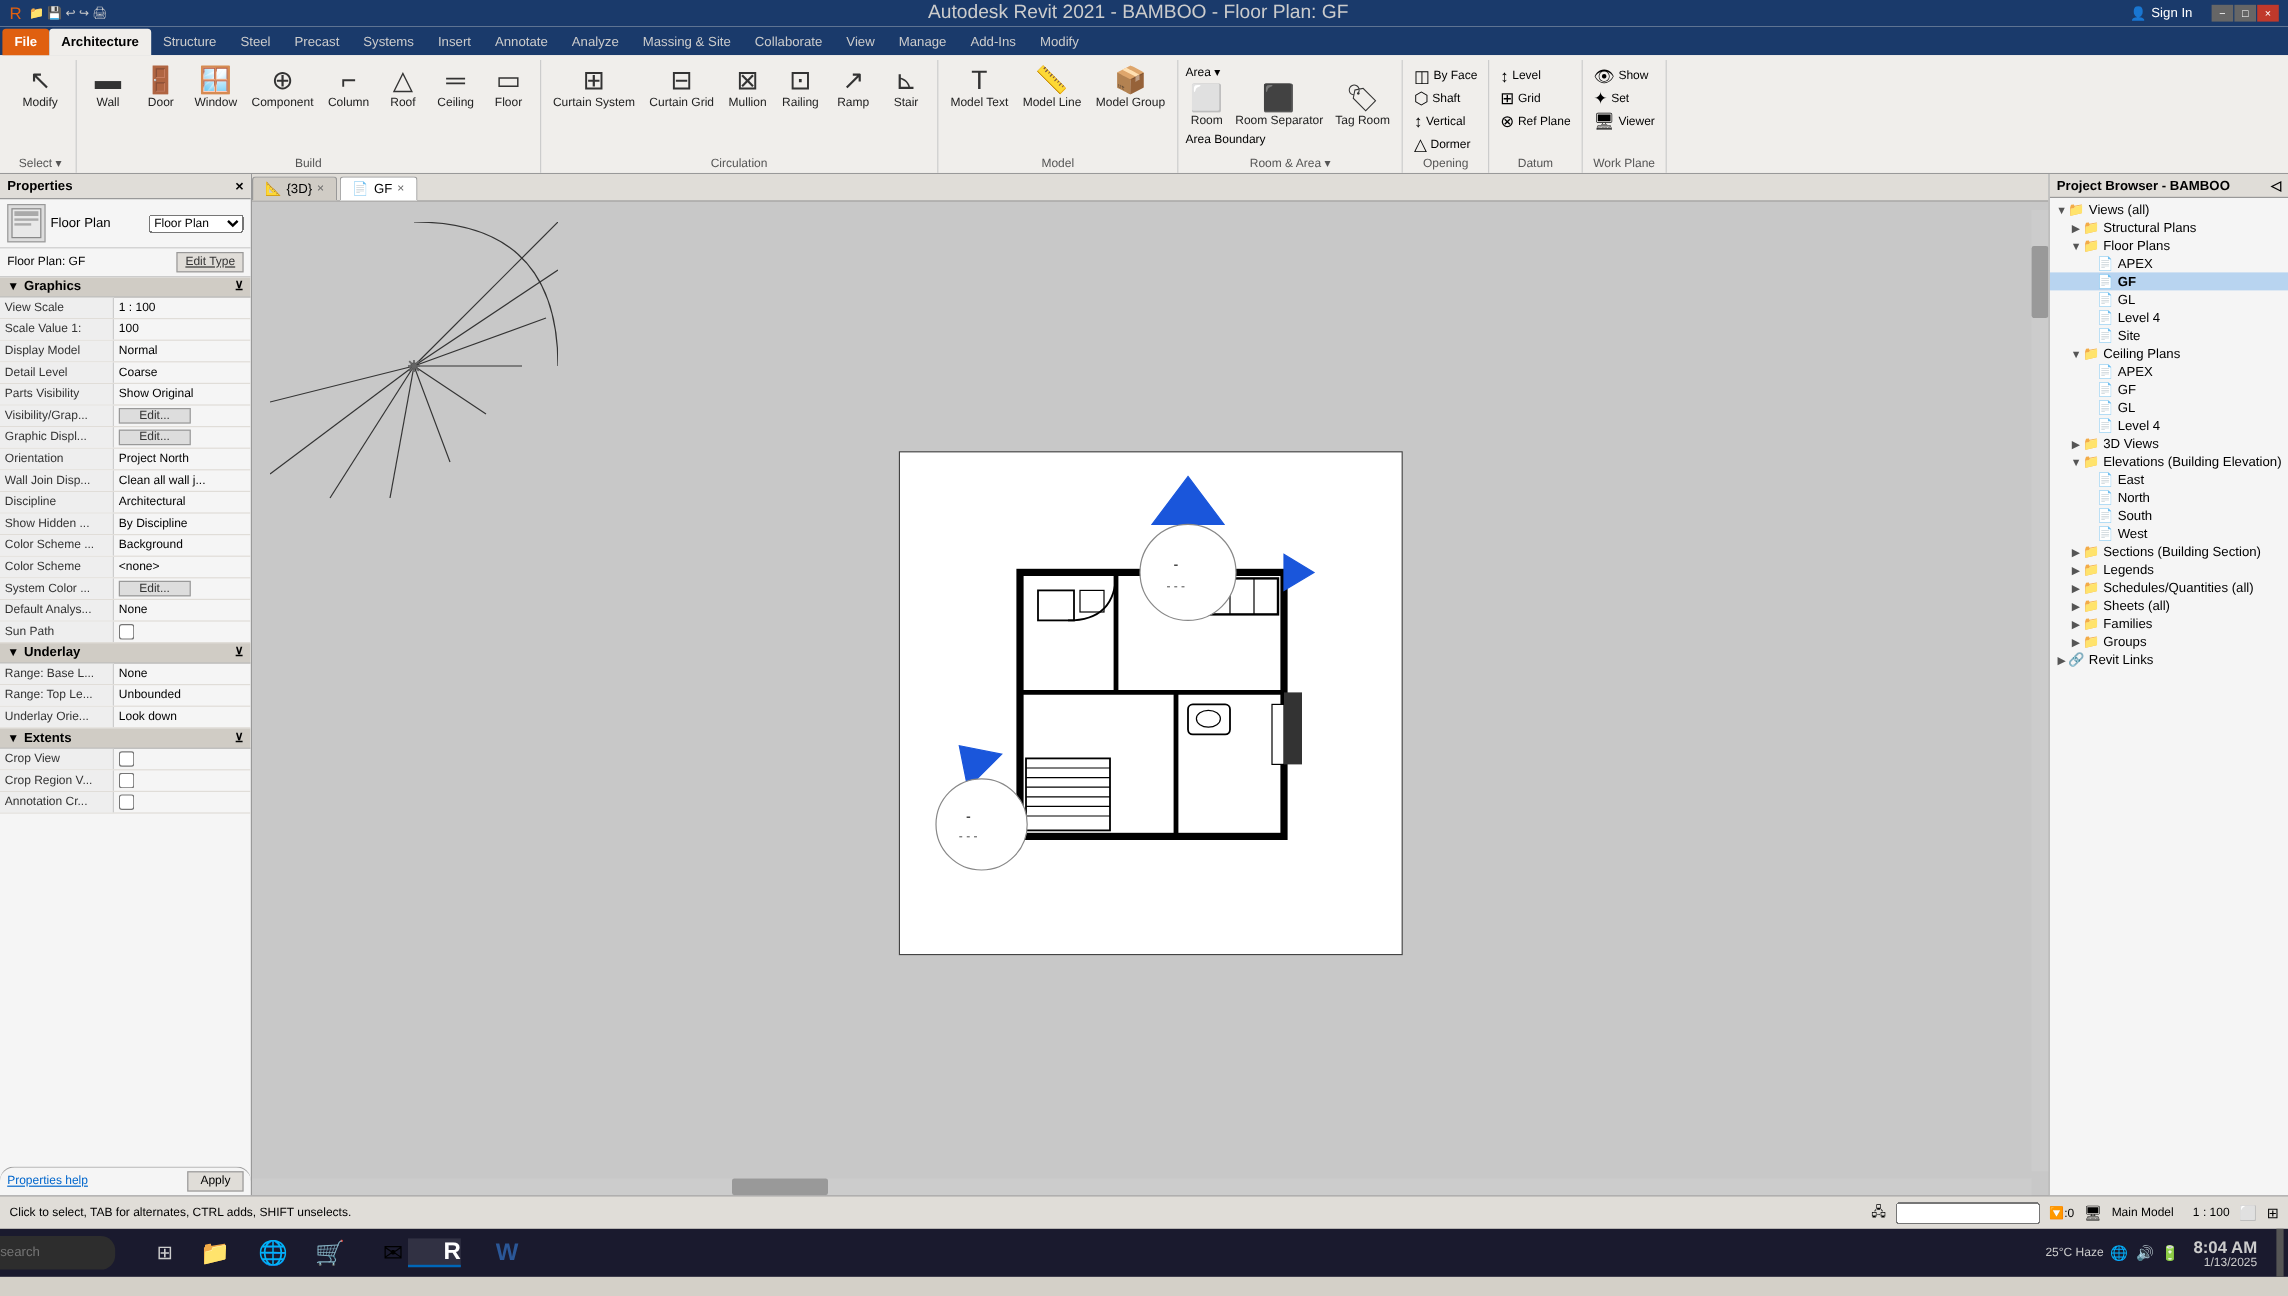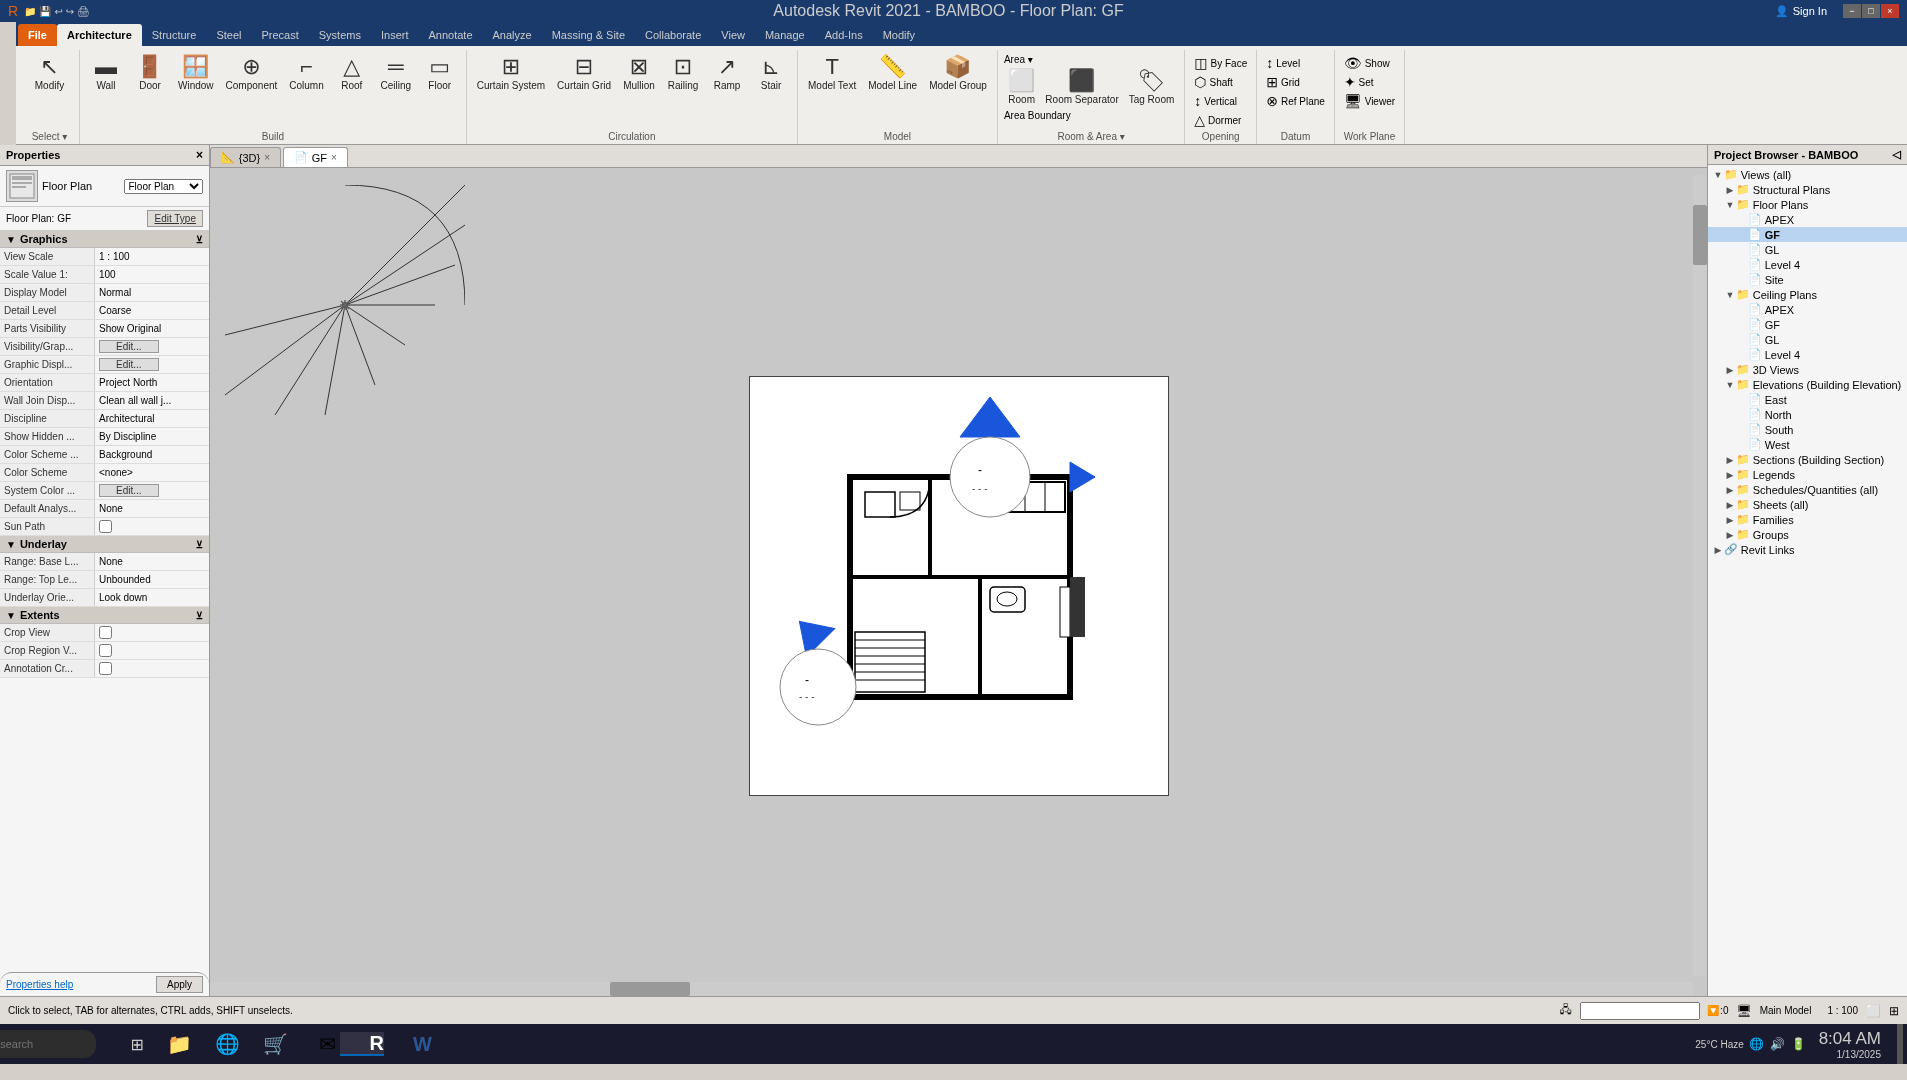--- a/index.html
+++ b/index.html
@@ -15,21 +15,20 @@
       padding: 0 8px;
       color: white;
     }
     #titlebar .title { font-size: 16px; color: #ccc; flex: 1; text-align: center; }
     #titlebar .win-btn { width: 18px; height: 14px; background: #666; color: white; font-size: 9px; display: flex; align-items: center; justify-content: center; cursor: pointer; }
 
     
     #ribbon {
       background: #f0eeeb;
       border-bottom: 1px solid #999;
-      margin-left: 16px;
     }
     #ribbon-tabs {
       display: flex;
       background: #1a3a6b;
       height: 24px;
       align-items: flex-end;
       padding-left: 2px;
     }
     .ribbon-tab {
       padding: 3px 10px;
@@ -1045,18 +1044,18 @@
   <div class="taskbar-icon taskbar-active" style="background:rgba(255,255,255,0.1);color:white;font-size:20px;font-weight:bold;">R</div>
   <div class="taskbar-icon" style="color:#2b5797;font-size:20px;font-weight:bold;">W</div>
   <div id="taskbar-right">
     <div class="sys-tray">
       <span style="color:#ccc;font-size:10px;">25°C  Haze</span>
       <span style="font-size:12px;color:#ccc;">🌐</span>
       <span style="font-size:12px;color:#ccc;">🔊</span>
       <span style="font-size:12px;color:#ccc;">🔋</span>
     </div>
     <div class="clock">
-      <div style="color:#ccc;font-size:17px;font-weight:normal;">8:04 AM</div>
+      <div style="color:#ccc;font-size:14px;font-weight:bold;">8:04 AM</div>
       <div style="color:#ccc;font-size:10px;">1/13/2025</div>
     </div>
     <span style="width:6px;height:40px;background:#555;display:inline-block;margin-left:4px;"></span>
   </div>
 </div>
 
 </body></html>

